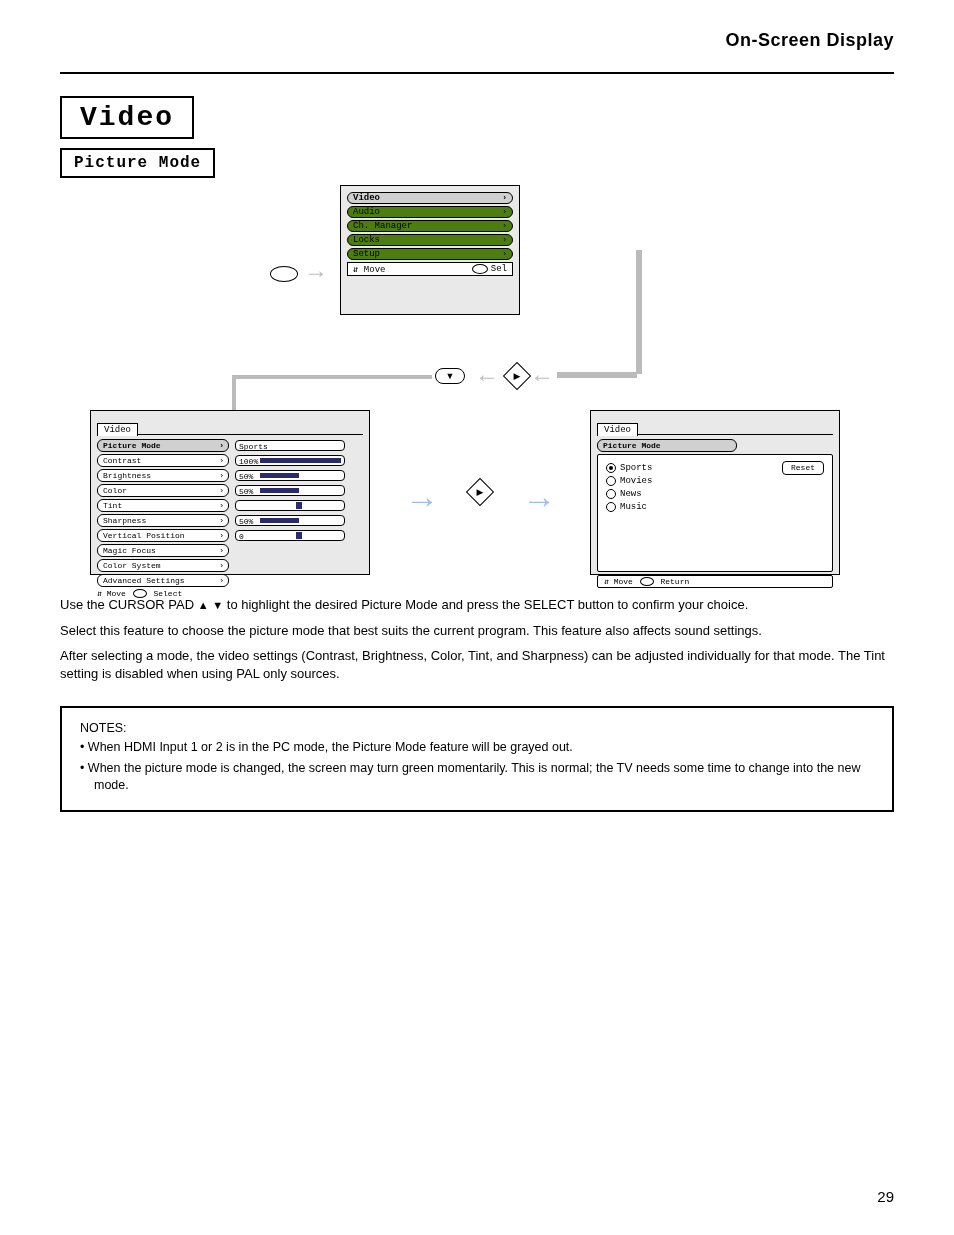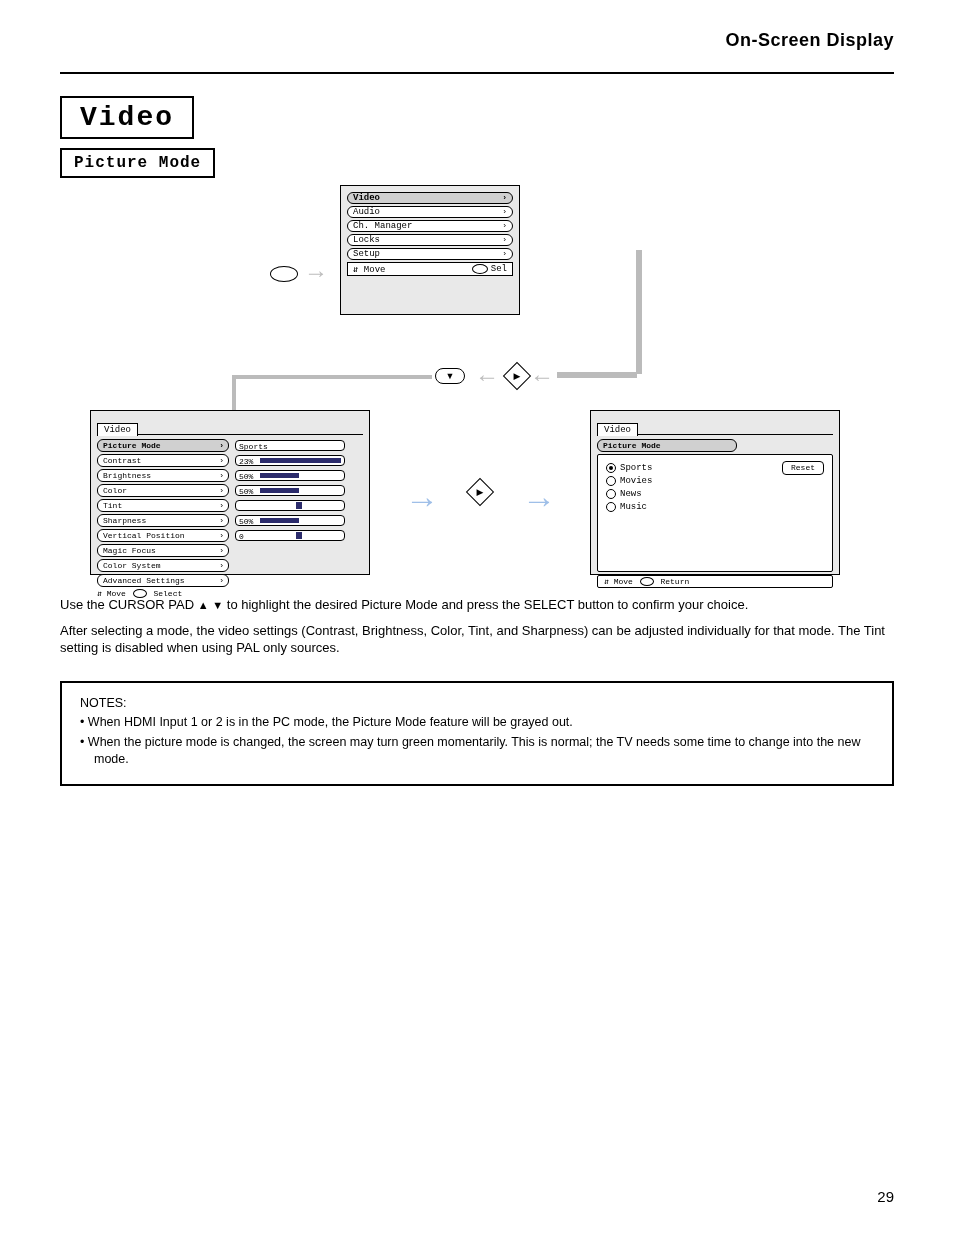--- a/index.html
+++ b/index.html
@@ -67,21 +67,21 @@
     width:180px; height:130px;
     padding:6px;
     font-size:0; 
   }
 
   .menu-row, .hint-row{
     display:flex;
     align-items:center;
     font-family:"Courier New", monospace;
     font-size:9px;
-    background:#ffffff;
+    background:#4d7c0f;
     border:1px solid #000;
     border-radius:6px;
     box-sizing:border-box;
     padding:0 5px;
     height:12px;
     margin-bottom:2px;
     position:relative;
   }
   .menu-row .arrow{
     margin-left:auto;
@@ -368,21 +368,21 @@
       <div class="detail-row">
           <div class="detail-label highlight"><span>Picture Mode</span><span class="ra">›</span></div>
         <div class="val-box">
             <span class="val-text">Sports</span>
           </div>
         </div>
 
       <div class="detail-row">
           <div class="detail-label"><span>Contrast</span><span class="ra">›</span></div>
         <div class="val-box">
-            <span class="val-text">23%</span>
+            <span class="val-text">100%</span>
             <span class="bar-fill" style="right:3px;"></span>
           </div>
         </div>
 
       <div class="detail-row">
           <div class="detail-label"><span>Brightness</span><span class="ra">›</span></div>
         <div class="val-box">
             <span class="val-text">50%</span>
             <span class="bar-fill" style="right:45px;"></span>
           </div>
@@ -467,20 +467,21 @@
         ⇵ <span>Move</span> <span class="ov"></span> <span>Return</span>
       </div>
     </div>
 
   </div>
 
   <div class="body-text">
     <p>
       <span>Use the CURSOR PAD </span><span class="tri">▲</span>&nbsp;<span class="tri">▼</span><span> to highlight the desired Picture Mode and press the SELECT button to confirm your choice.</span>
     </p>
+    <p>Select this feature to choose the picture mode that best suits the current program. This feature also affects sound settings.</p>
     <p>After selecting a mode, the video settings (Contrast, Brightness, Color, Tint, and Sharpness) can be adjusted individually for that mode. The Tint setting is disabled when using PAL only sources.</p>
 
     <div class="note-box">
       <span class="note-title">NOTES:</span>
       <ul class="note-list">
         <li>When HDMI Input 1 or 2 is in the PC mode, the Picture Mode feature will be grayed out.</li>
         <li>When the picture mode is changed, the screen may turn green momentarily.  This is normal; the TV needs some time to change into the new mode.</li>
       </ul>
     </div>
   </div>

